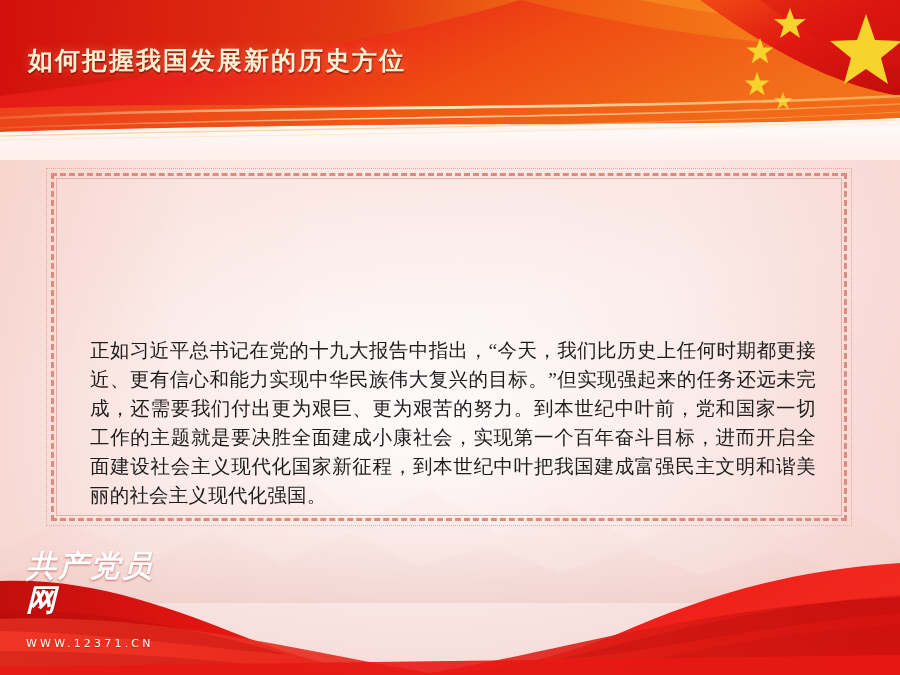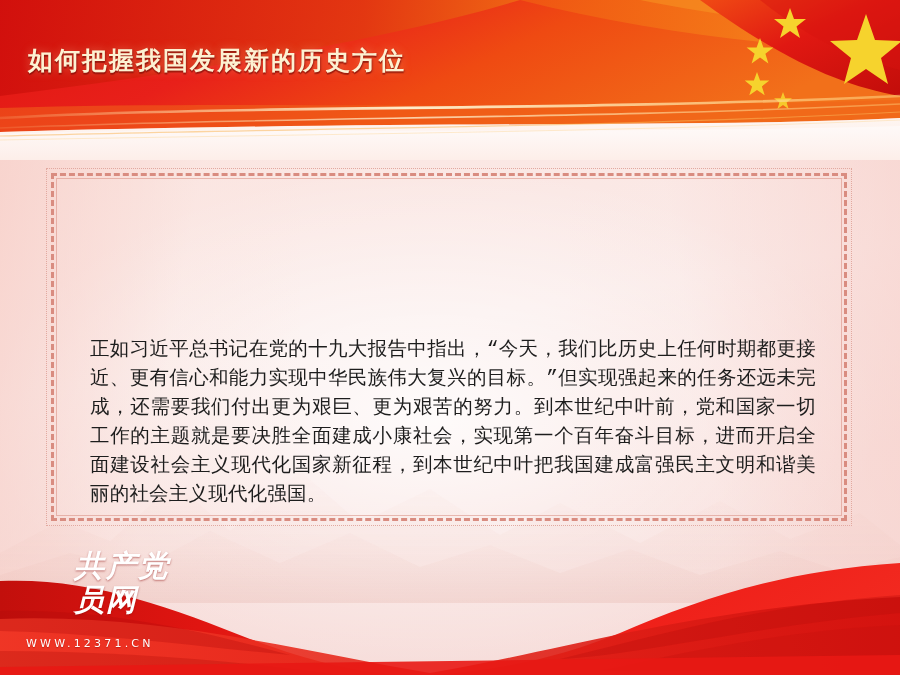--- a/index.html
+++ b/index.html
@@ -107,21 +107,21 @@
     position: absolute;
     left: 36px;
     right: 28px;
     top: 112px;
     font-size: 19.5px;
     line-height: 29px;
     color: #1d1d1d;
     text-align: justify;
     text-justify: inter-ideograph;
     letter-spacing: 0.2px;
-    font-family: Liberation Mono, monospace;
+    font-family: Liberation Serif, serif;
     margin-top: 48px;
   }
 
   
   .footer {
     position: absolute;
     left: 0; bottom: 0;
     width: 900px; height: 120px;
     overflow: hidden;
   }
@@ -136,21 +136,20 @@
     color: #ffffff;
   }
   .logo-cn {
     font-size: 30px;
     line-height: 34px;
     font-weight: bold;
     letter-spacing: 2px;
     font-family: "DejaVu Serif", "Liberation Serif", serif;
     font-style: italic;
     text-shadow: 0 1px 2px rgba(140,10,10,0.5);
-    margin-left: 48px;
   }
   .logo-url {
     margin-top: 20px;
     font-size: 11px;
     line-height: 14px;
     letter-spacing: 3.2px;
     font-family: "DejaVu Sans", "Liberation Sans", sans-serif;
     text-shadow: 0 1px 1px rgba(140,10,10,0.45);
   }
 </style>

